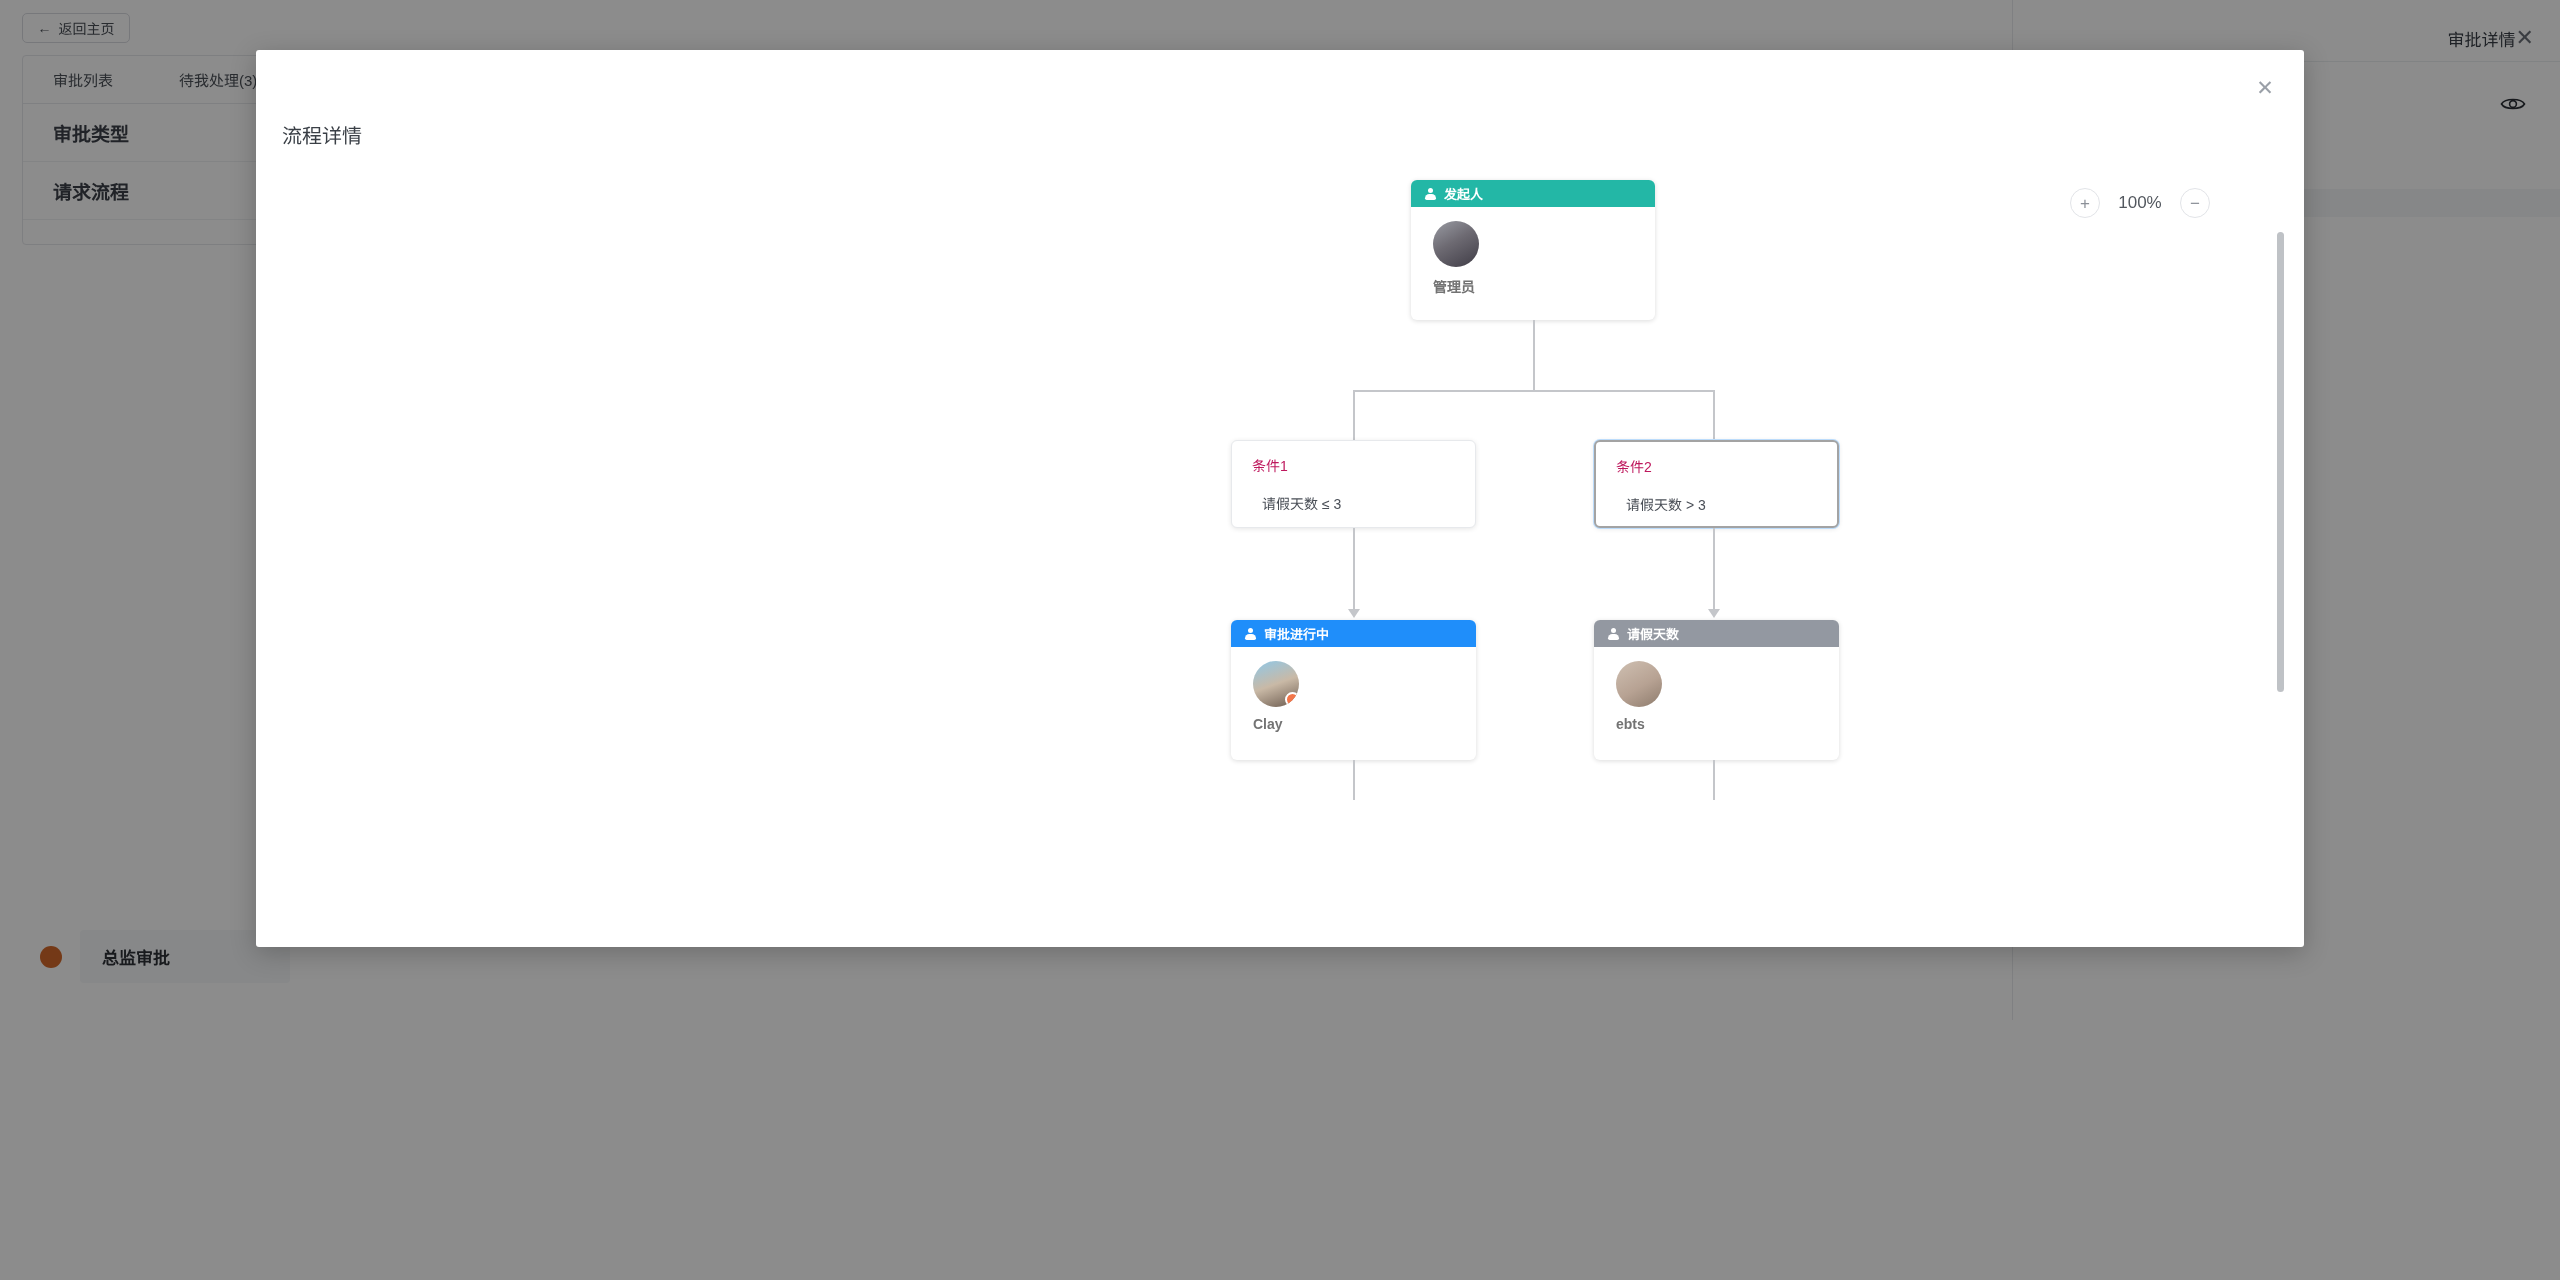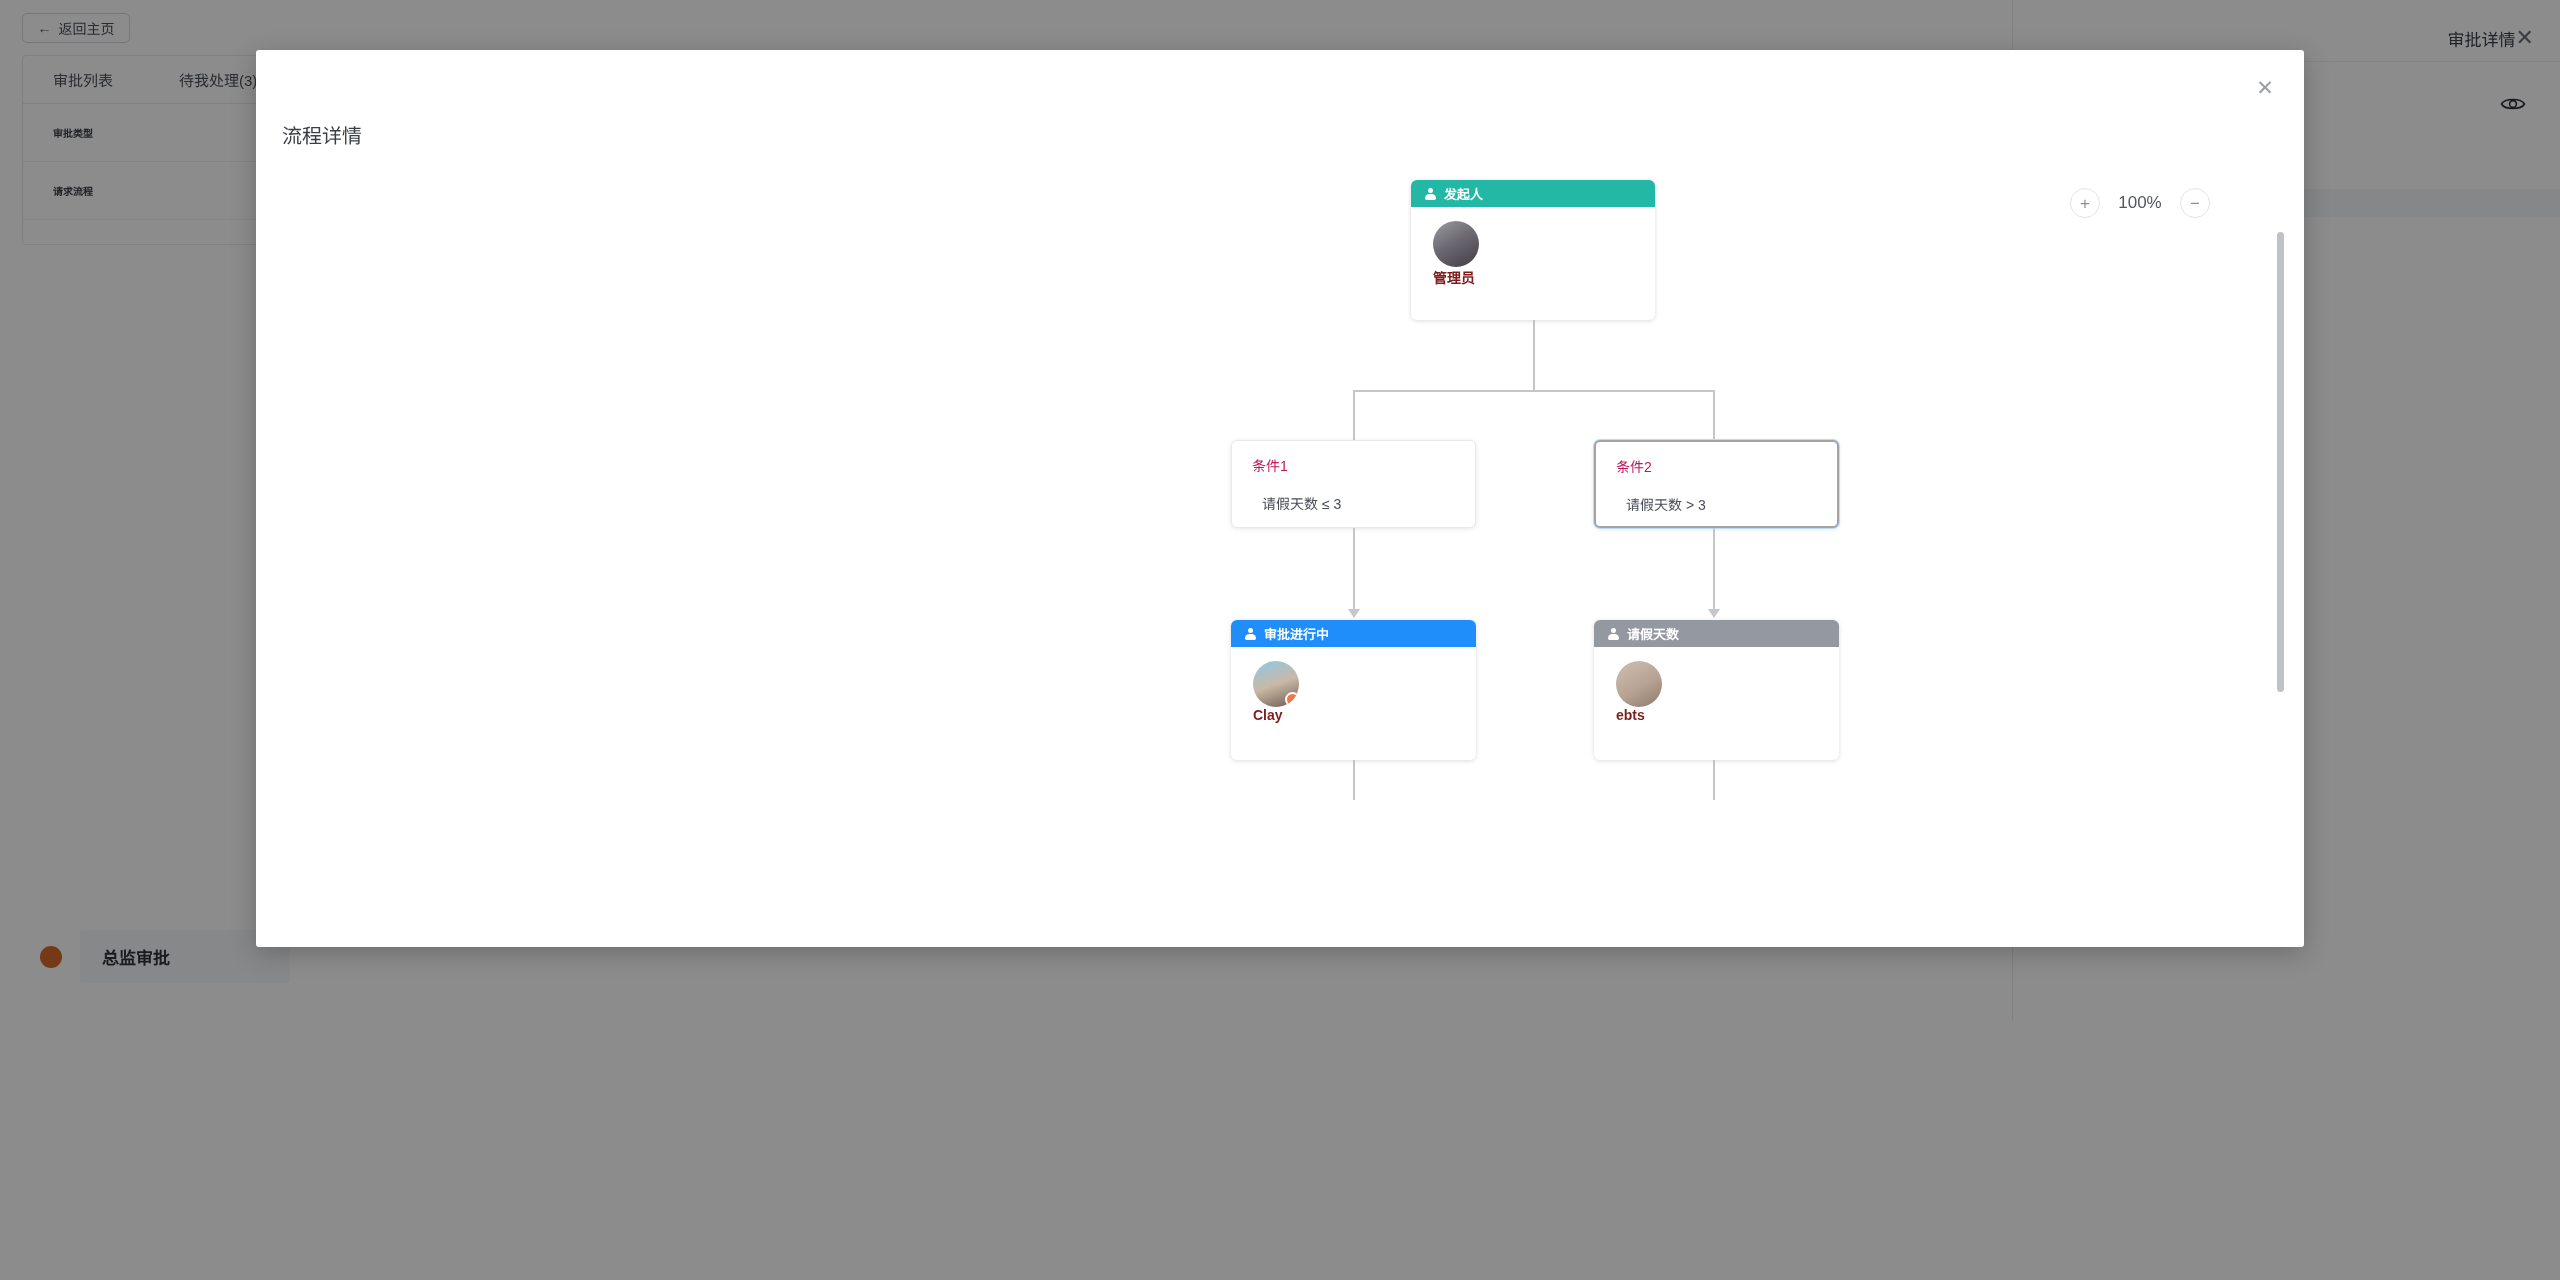--- a/index.html
+++ b/index.html
@@ -68,21 +68,21 @@
   .detail-row {
     height: 58px;
     display: flex;
     align-items: center;
     padding-left: 30px;
     border-bottom: 1px solid #eef0f2;
     box-sizing: border-box;
   }
   .detail-label {
     width: 220px;
-    font-size: 10px;
+    font-size: 19px;
     color: #3c4149;
     font-weight: bold;
   }
   .detail-value {
     font-size: 15px;
     color: #41464e;
   }
 
   
   #bg-drawer {
@@ -314,22 +314,23 @@
     right: -1px;
     bottom: 0px;
     width: 15px;
     height: 15px;
     border-radius: 50%;
     background: #f3764a;
     border: 2px solid #ffffff;
     box-sizing: border-box;
   }
   .node-name {
+    margin-top: 9px;
     font-size: 14px;
-    color: #7f1d1d;
+    color: #737373;
   }
 
   
   .cond-node {
     position: absolute;
     background: #ffffff;
     border: 1px solid #e7e9ec;
     border-radius: 6px;
     box-shadow: 0 1px 5px rgba(0, 0, 0, 0.10);
     box-sizing: border-box;

